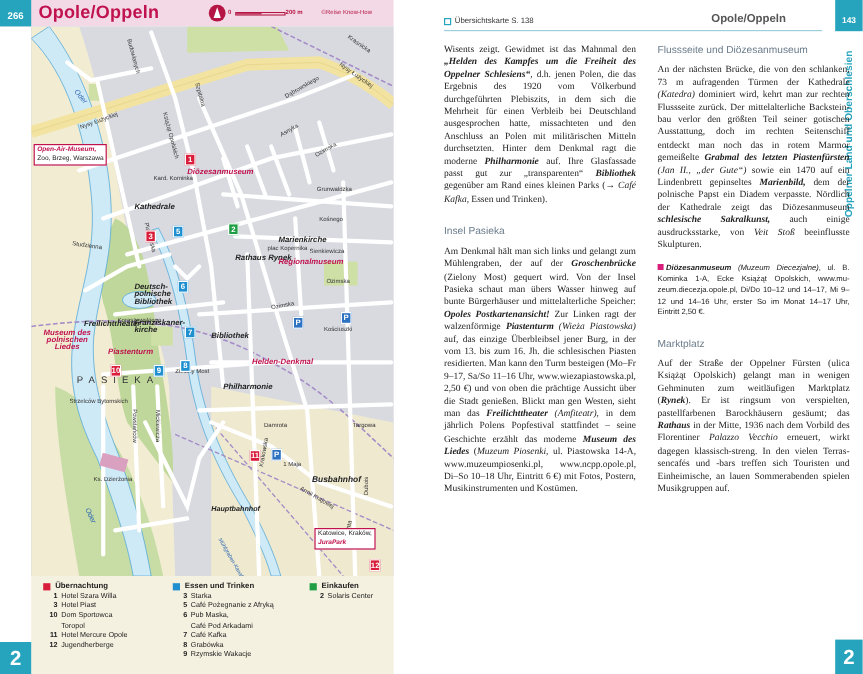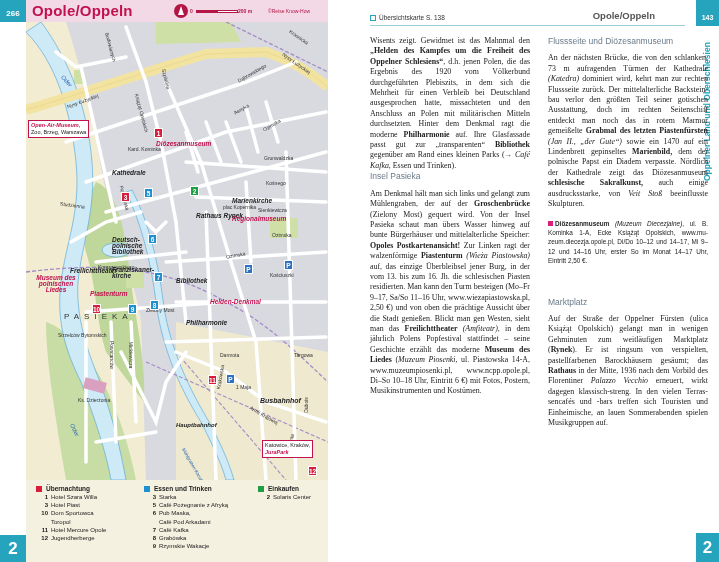--- a/index.html
+++ b/index.html
@@ -51,21 +51,21 @@
   .run-title { position: absolute; right: 2px; top: 10px; font-family: "Liberation Sans", sans-serif; font-weight: bold; font-size: 9.5px; color: #555; }
   .page-num-right { position: absolute; right: 0; top: 0; width: 23px; height: 26px; background: #27a4bd; color: #fff; font-family: "Liberation Sans", sans-serif; font-weight: bold; font-size: 7px; text-align: center; padding-top: 14px; }
   .side-tab { position: absolute; right: 0; top: 26px; width: 23px; height: 160px; }
   .side-tab span { position: absolute; left: 6px; top: 155px; transform: rotate(-90deg); transform-origin: left top; white-space: nowrap; font-family: "Liberation Sans", sans-serif; font-weight: bold; font-size: 8.5px; color: #27a4bd; }
   .chapter-tab-right { position: absolute; right: 0; top: 533px; width: 23px; height: 29px; background: #27a4bd; color: #fff; font-family: "Liberation Sans", sans-serif; font-weight: bold; font-size: 17px; text-align: center; line-height: 29px; }
 
   .col { position: absolute; top: 36px; width: 160px; font-size: 7.9px; line-height: 10.4px; text-align: justify; hyphens: manual; }
   .col1 { left: 10px; }
   .col2 { left: 188px; width: 160px; }
   .col p { margin: 0; }
-  .col b { font-weight: bold; }
+  .col b { font-weight: bold; font-style: italic; }
   .col i { font-style: italic; }
   .sec-head { font-family: "Liberation Sans", sans-serif; font-size: 8.5px; color: #6a7b8a; font-weight: normal; margin: 0 0 7px 0; text-align: left; }
   .info { font-family: "Liberation Sans", sans-serif; font-size: 6.4px; line-height: 9.4px; text-align: justify; }
   .info .sq { display: inline-block; width: 5px; height: 5px; background: #d81e7a; margin-right: 2px; }
   .indent { text-indent: 9px; }
 </style>
 </head>
 <body>
 
 <div class="left-page">
@@ -310,26 +310,26 @@
     </div>
     <div class="run-title" style="right:30px;">Opole/Oppeln</div>
   </div>
   <div class="page-num-right">143</div>
   <div class="side-tab">
       <span>Oppelner Land und Oberschlesien</span>
     </div>
 
   <div class="col col1">
     <p><span>Wisents zeigt. Gewidmet ist das Mahn­mal den </span><b>„Helden des Kampfes um die Freiheit des Oppelner Schlesiens“</b><span>, d.h. jenen Polen, die das Ergebnis des 1920 vom Völkerbund durchgeführten Plebis­zits, in dem sich die Mehrheit für einen Verbleib bei Deutschland ausgesprochen hatte, missachteten und den Anschluss an Polen mit militärischen Mitteln durchsetzten. Hinter dem Denkmal ragt die moderne </span><b>Philharmonie</b><span> auf. Ihre Glasfassade passt gut zur „transparen­ten“ </span><b>Bibliothek</b><span> gegenüber am Rand ei­nes kleinen Parks (</span><i>→ Café Kafka</i><span>, Essen und Trinken).</span></p>
-    <h3 class="sec-head" style="margin-top:0;">Insel Pasieka</h3>
+    <h3 class="sec-head" style="margin-top:16px;">Insel Pasieka</h3>
     <p><span>Am Denkmal hält man sich links und gelangt zum Mühlengraben, der auf der </span><b>Groschenbrücke</b><span> (Zielony Most) ge­quert wird. Von der Insel Pasieka schaut man übers Wasser hinweg auf bunte Bürgerhäuser und mittelalterliche Spei­cher: </span><b>Opoles Postkartenansicht!</b><span> Zur Linken ragt der walzenförmige </span><b>Piasten­turm</b><span> </span><i>(Wieża Piastowska)</i><span> auf, das einzi­ge Überbleibsel jener Burg, in der vom 13. bis zum 16. Jh. die schlesischen Pias­ten residierten. Man kann den Turm be­steigen (Mo–Fr 9–17, Sa/So 11–16 Uhr, www.wiezapiastowska.pl, 2,50 €) und von oben die prächtige Aussicht über die Stadt genießen. Blickt man gen Westen, sieht man das </span><b>Freilichttheater</b><span> </span><i>(Amfi­teatr)</i><span>, in dem jährlich Polens Popfestival stattfindet – seine Geschichte erzählt das moderne </span><b>Museum des Liedes</b><span> (</span><i>Muzeum Piosenki</i><span>, ul. Piastowska 14-A, www.mu­zeumpiosenki.pl, www.ncpp.opole.pl, Di–So 10–18 Uhr, Eintritt 6 €) mit Fotos, Pos­tern, Musikinstrumenten und Kostümen.</span></p>
   </div>
 
   <div class="col col2">
     <h3 class="sec-head">Flussseite und Diözesanmuseum</h3>
     <p><span>An der nächsten Brücke, die von den schlanken, 73 m aufragenden Türmen der Kathedrale </span><i>(Katedra)</i><span> dominiert wird, kehrt man zur rechten Flussseite zurück. Der mittelalterliche Backstein­bau verlor den größten Teil seiner goti­schen Ausstattung, doch im rechten Sei­tenschiff entdeckt man noch das in ro­tem Marmor gemeißelte </span><b>Grabmal des letzten Piastenfürsten</b><span> </span><i>(Jan II., „der Gu­te“)</i><span> sowie ein 1470 auf ein Lindenbrett gepinseltes </span><b>Marienbild,</b><span> dem der polni­sche Papst ein Diadem verpasste. Nörd­lich der Kathedrale zeigt das Diözesan­museum </span><b>schlesische Sakralkunst,</b><span> auch einige ausdrucksstarke, von </span><i>Veit Stoß</i><span> be­einflusste Skulpturen.</span></p>
     <p class="info" style="margin-top:9px;"><span class="sq"></span><b>Diözesanmuseum</b><i> (Muzeum Diecezjalne)</i><span>, ul. B. Kominka 1-A, Ecke Książąt Opolskich, www.mu­zeum.diecezja.opole.pl, Di/Do 10–12 und 14–17, Mi 9–12 und 14–16 Uhr, erster So im Monat 14–17 Uhr, Eintritt 2,50 €.</span></p>
-    <h3 class="sec-head" style="margin-top:31px;">Marktplatz</h3>
+    <h3 class="sec-head" style="margin-top:15px;">Marktplatz</h3>
     <p><span>Auf der Straße der Oppelner Fürsten (ulica Książąt Opolskich) gelangt man in wenigen Gehminuten zum weitläufigen Marktplatz (</span><b>Rynek</b><span>). Er ist ringsum von verspielten, pastellfarbenen Barockhäu­sern gesäumt; das </span><b>Rathaus</b><span> in der Mitte, 1936 nach dem Vorbild des Florentiner </span><i>Palazzo Vecchio</i><span> erneuert, wirkt dagegen klassisch-streng. In den vielen Terras­sencafés und -bars treffen sich Touristen und Einheimische, an lauen Sommer­abenden spielen Musikgruppen auf.</span></p>
   </div>
 
   <div class="chapter-tab-right">2</div>
 </div>
 
 </body></html>

